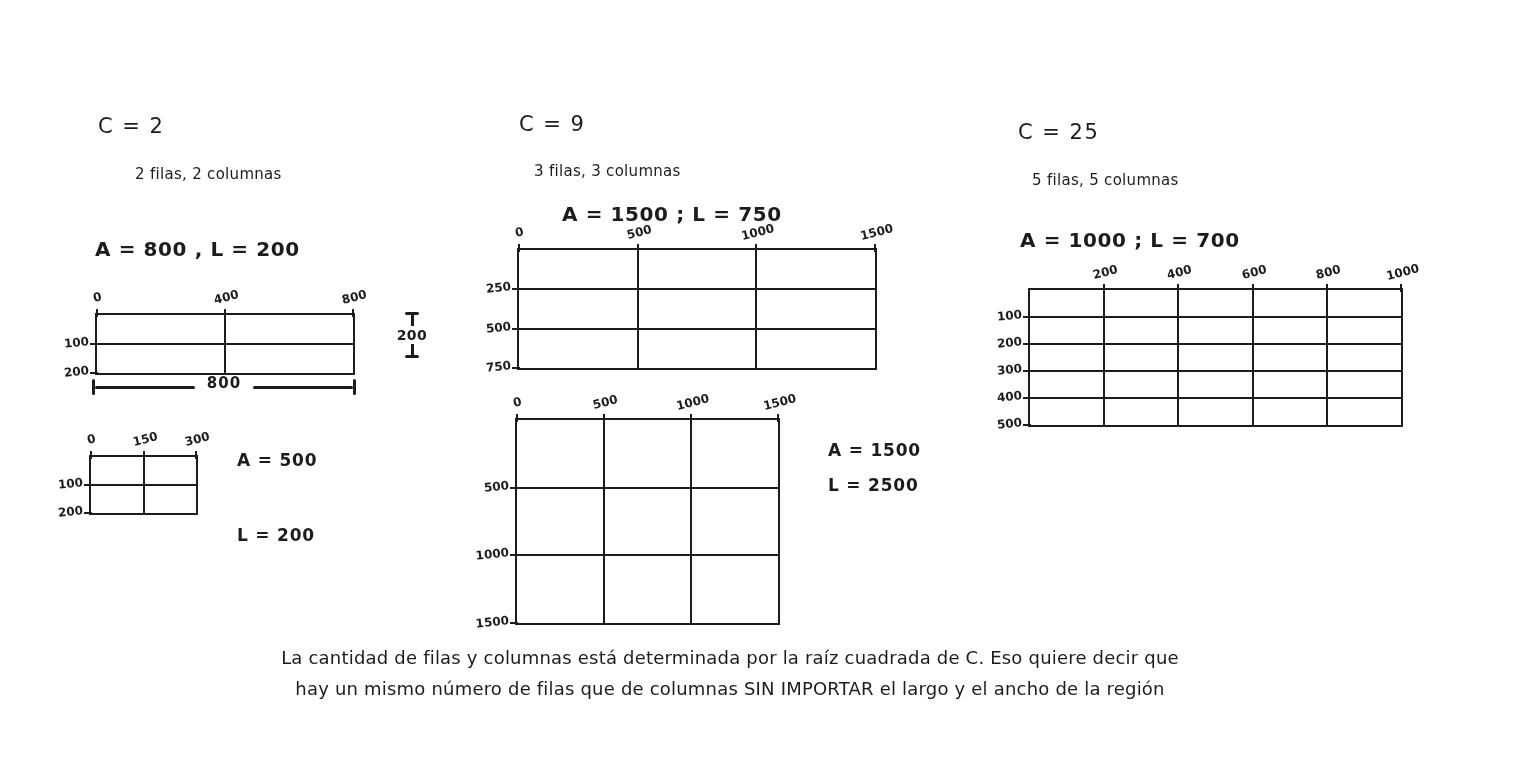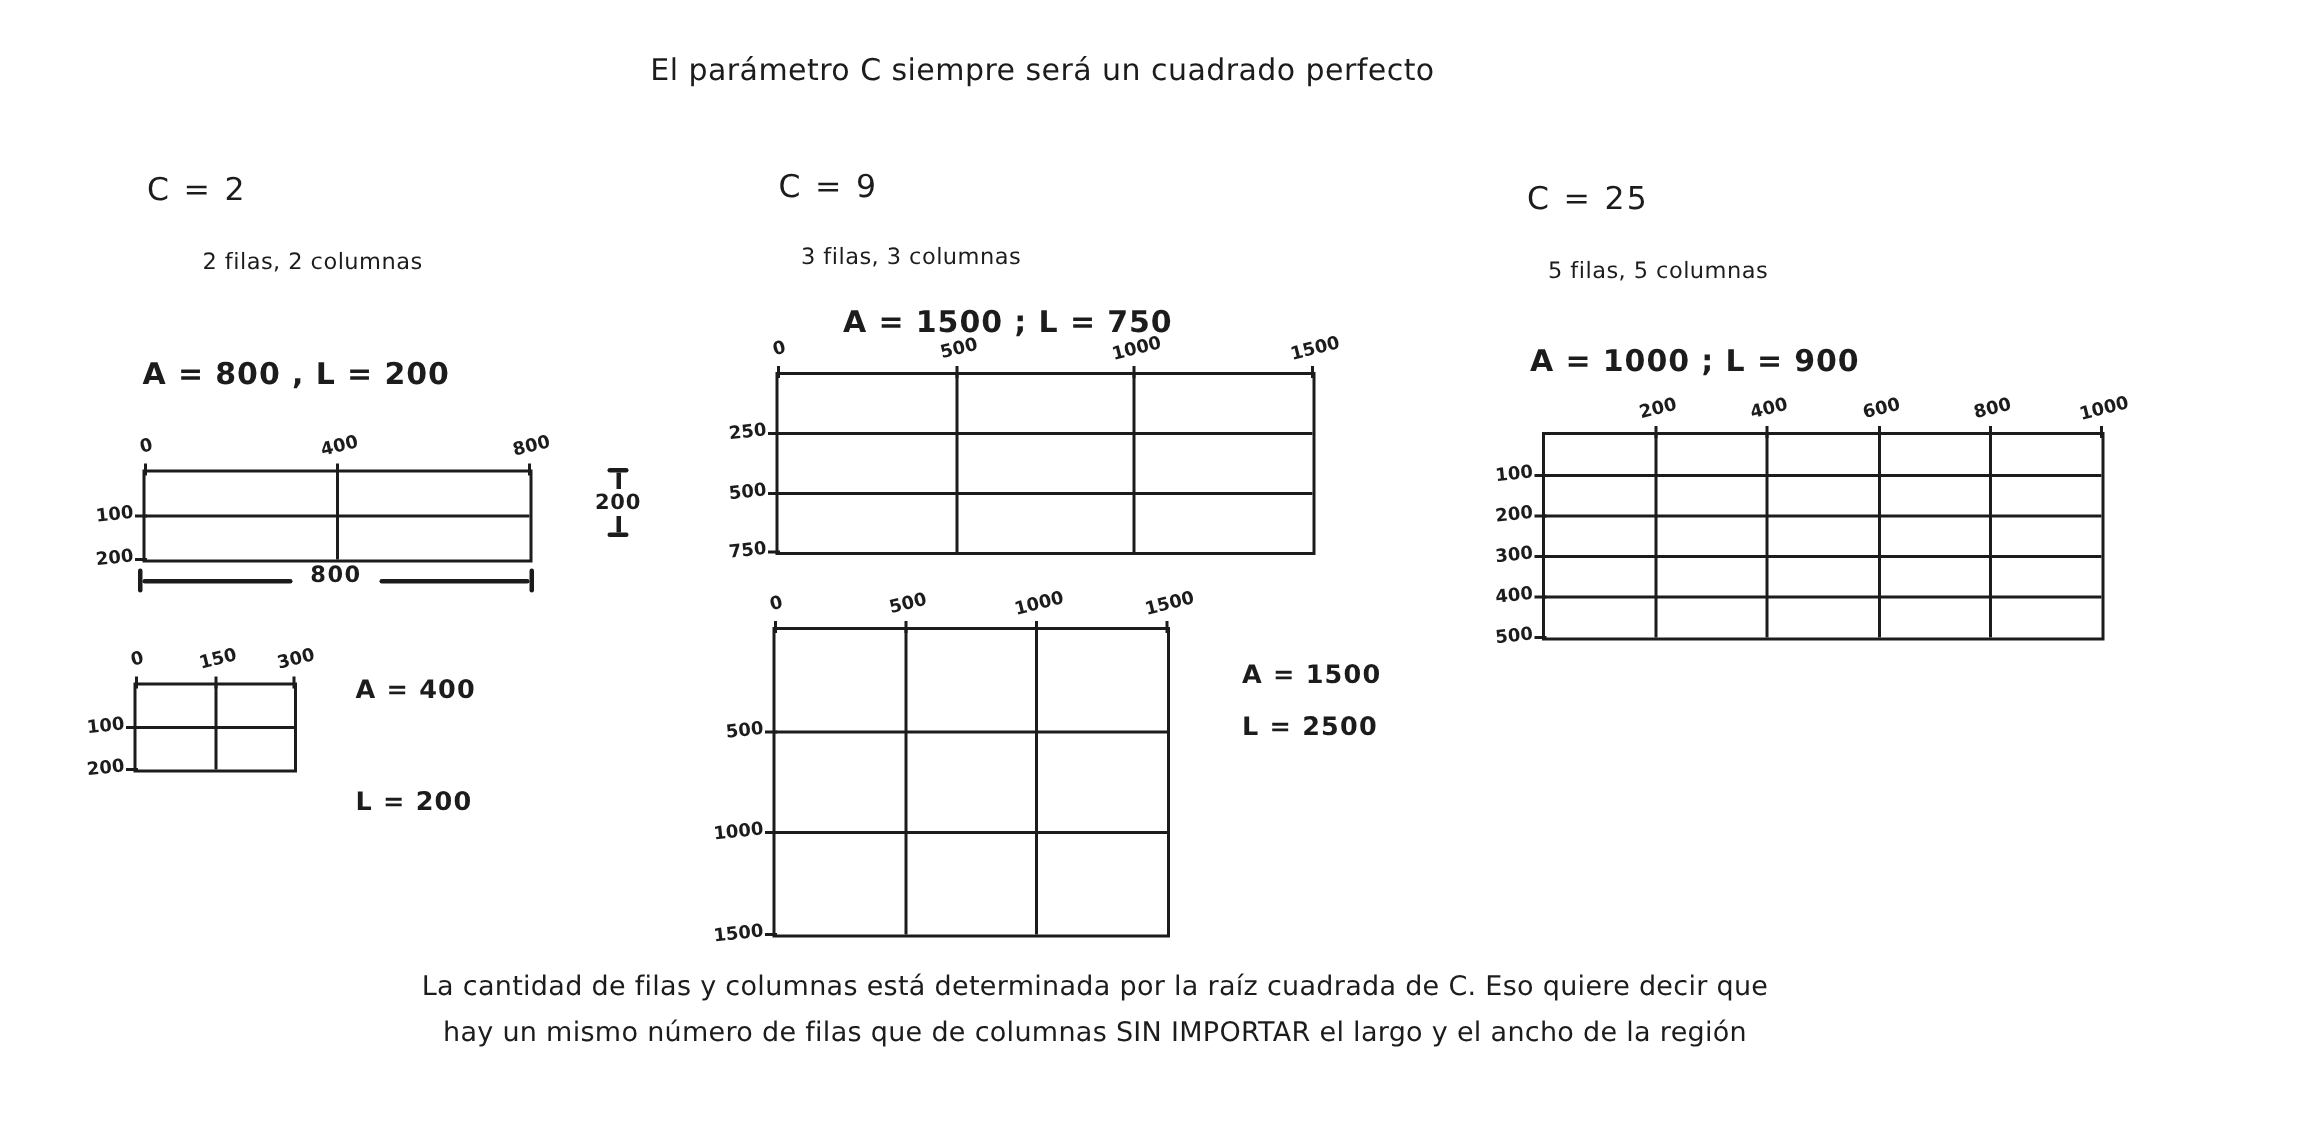--- a/index.html
+++ b/index.html
@@ -74,21 +74,20 @@
     font-size: 18px;
     line-height: 31px;
     letter-spacing: 0.2px;
   }
 </style>
 </head>
 <body>
 
 <div class="canvas">
 
-  <div class="abs page-title">El parámetro C siempre será un cuadrado perfecto</div>
 
   <div class="abs heading" style="left:98px; top:114px;">C = 2</div>
   <div class="abs sub" style="left:135px; top:165px;">2 filas, 2 columnas</div>
   <div class="abs params" style="left:95px; top:237px;">A = 800 ,  L = 200</div>
 
   <div class="grid-box" style="left:95px; top:313px; width:260px; height:62px;">
       <div class="gline-v" style="left: calc(50% - 1px);"></div>
       <div class="gline-h" style="top: calc(50% - 1px);"></div>
       <div class="tick-t" style="left: 0%;"></div>
       <div class="tlab" style="left: 0%;">0</div>
@@ -126,21 +125,21 @@
       <div class="tick-t" style="left: 50%;"></div>
       <div class="tlab" style="left: 50%;">150</div>
       <div class="tick-t" style="left: 100%;"></div>
       <div class="tlab" style="left: 100%;">300</div>
       <div class="tick-l" style="top: 50%;"></div>
       <div class="llab" style="top: 50%;">100</div>
       <div class="tick-l" style="top: 100%;"></div>
       <div class="llab" style="top: 100%;">200</div>
     </div>
 
-  <div class="abs note" style="left:237px; top:450px;">A = 400</div>
+  <div class="abs note" style="left:237px; top:450px;">A = 500</div>
   <div class="abs note" style="left:237px; top:481px;margin-top:44px;">L = 200</div>
 
   <div class="abs heading" style="left:519px; top:112px;">C = 9</div>
   <div class="abs sub" style="left:534px; top:162px;">3 filas, 3 columnas</div>
   <div class="abs params" style="left:562px; top:202px;">A = 1500 ;  L = 750</div>
 
   <div class="grid-box" style="left:517px; top:248px; width:360px; height:122px;">
       <div class="gline-v" style="left: calc(33.3333% - 1px);"></div>
       <div class="gline-v" style="left: calc(66.6667% - 1px);"></div>
       <div class="gline-h" style="top: calc(33.3333% - 1px);"></div>
@@ -180,21 +179,21 @@
       <div class="llab" style="top: 66.67%;">1000</div>
       <div class="tick-l" style="top: 100%;"></div>
       <div class="llab" style="top: 100%;">1500</div>
     </div>
 
   <div class="abs note" style="left:828px; top:440px;">A = 1500</div>
   <div class="abs note" style="left:828px; top:475px;">L = 2500</div>
 
   <div class="abs heading" style="left:1018px; top:120px;">C = 25</div>
   <div class="abs sub" style="left:1032px; top:171px;">5 filas, 5 columnas</div>
-  <div class="abs params" style="left:1020px; top:228px;">A = 1000 ;  L = 900</div>
+  <div class="abs params" style="left:1020px; top:228px;">A = 1000 ;  L = 700</div>
 
   <div class="grid-box" style="left:1028px; top:288px; width:375px; height:139px;">
       <div class="gline-v" style="left: calc(20% - 1px);"></div>
       <div class="gline-v" style="left: calc(40% - 1px);"></div>
       <div class="gline-v" style="left: calc(60% - 1px);"></div>
       <div class="gline-v" style="left: calc(80% - 1px);"></div>
       <div class="gline-h" style="top: calc(20% - 1px);"></div>
       <div class="gline-h" style="top: calc(40% - 1px);"></div>
       <div class="gline-h" style="top: calc(60% - 1px);"></div>
       <div class="gline-h" style="top: calc(80% - 1px);"></div>

